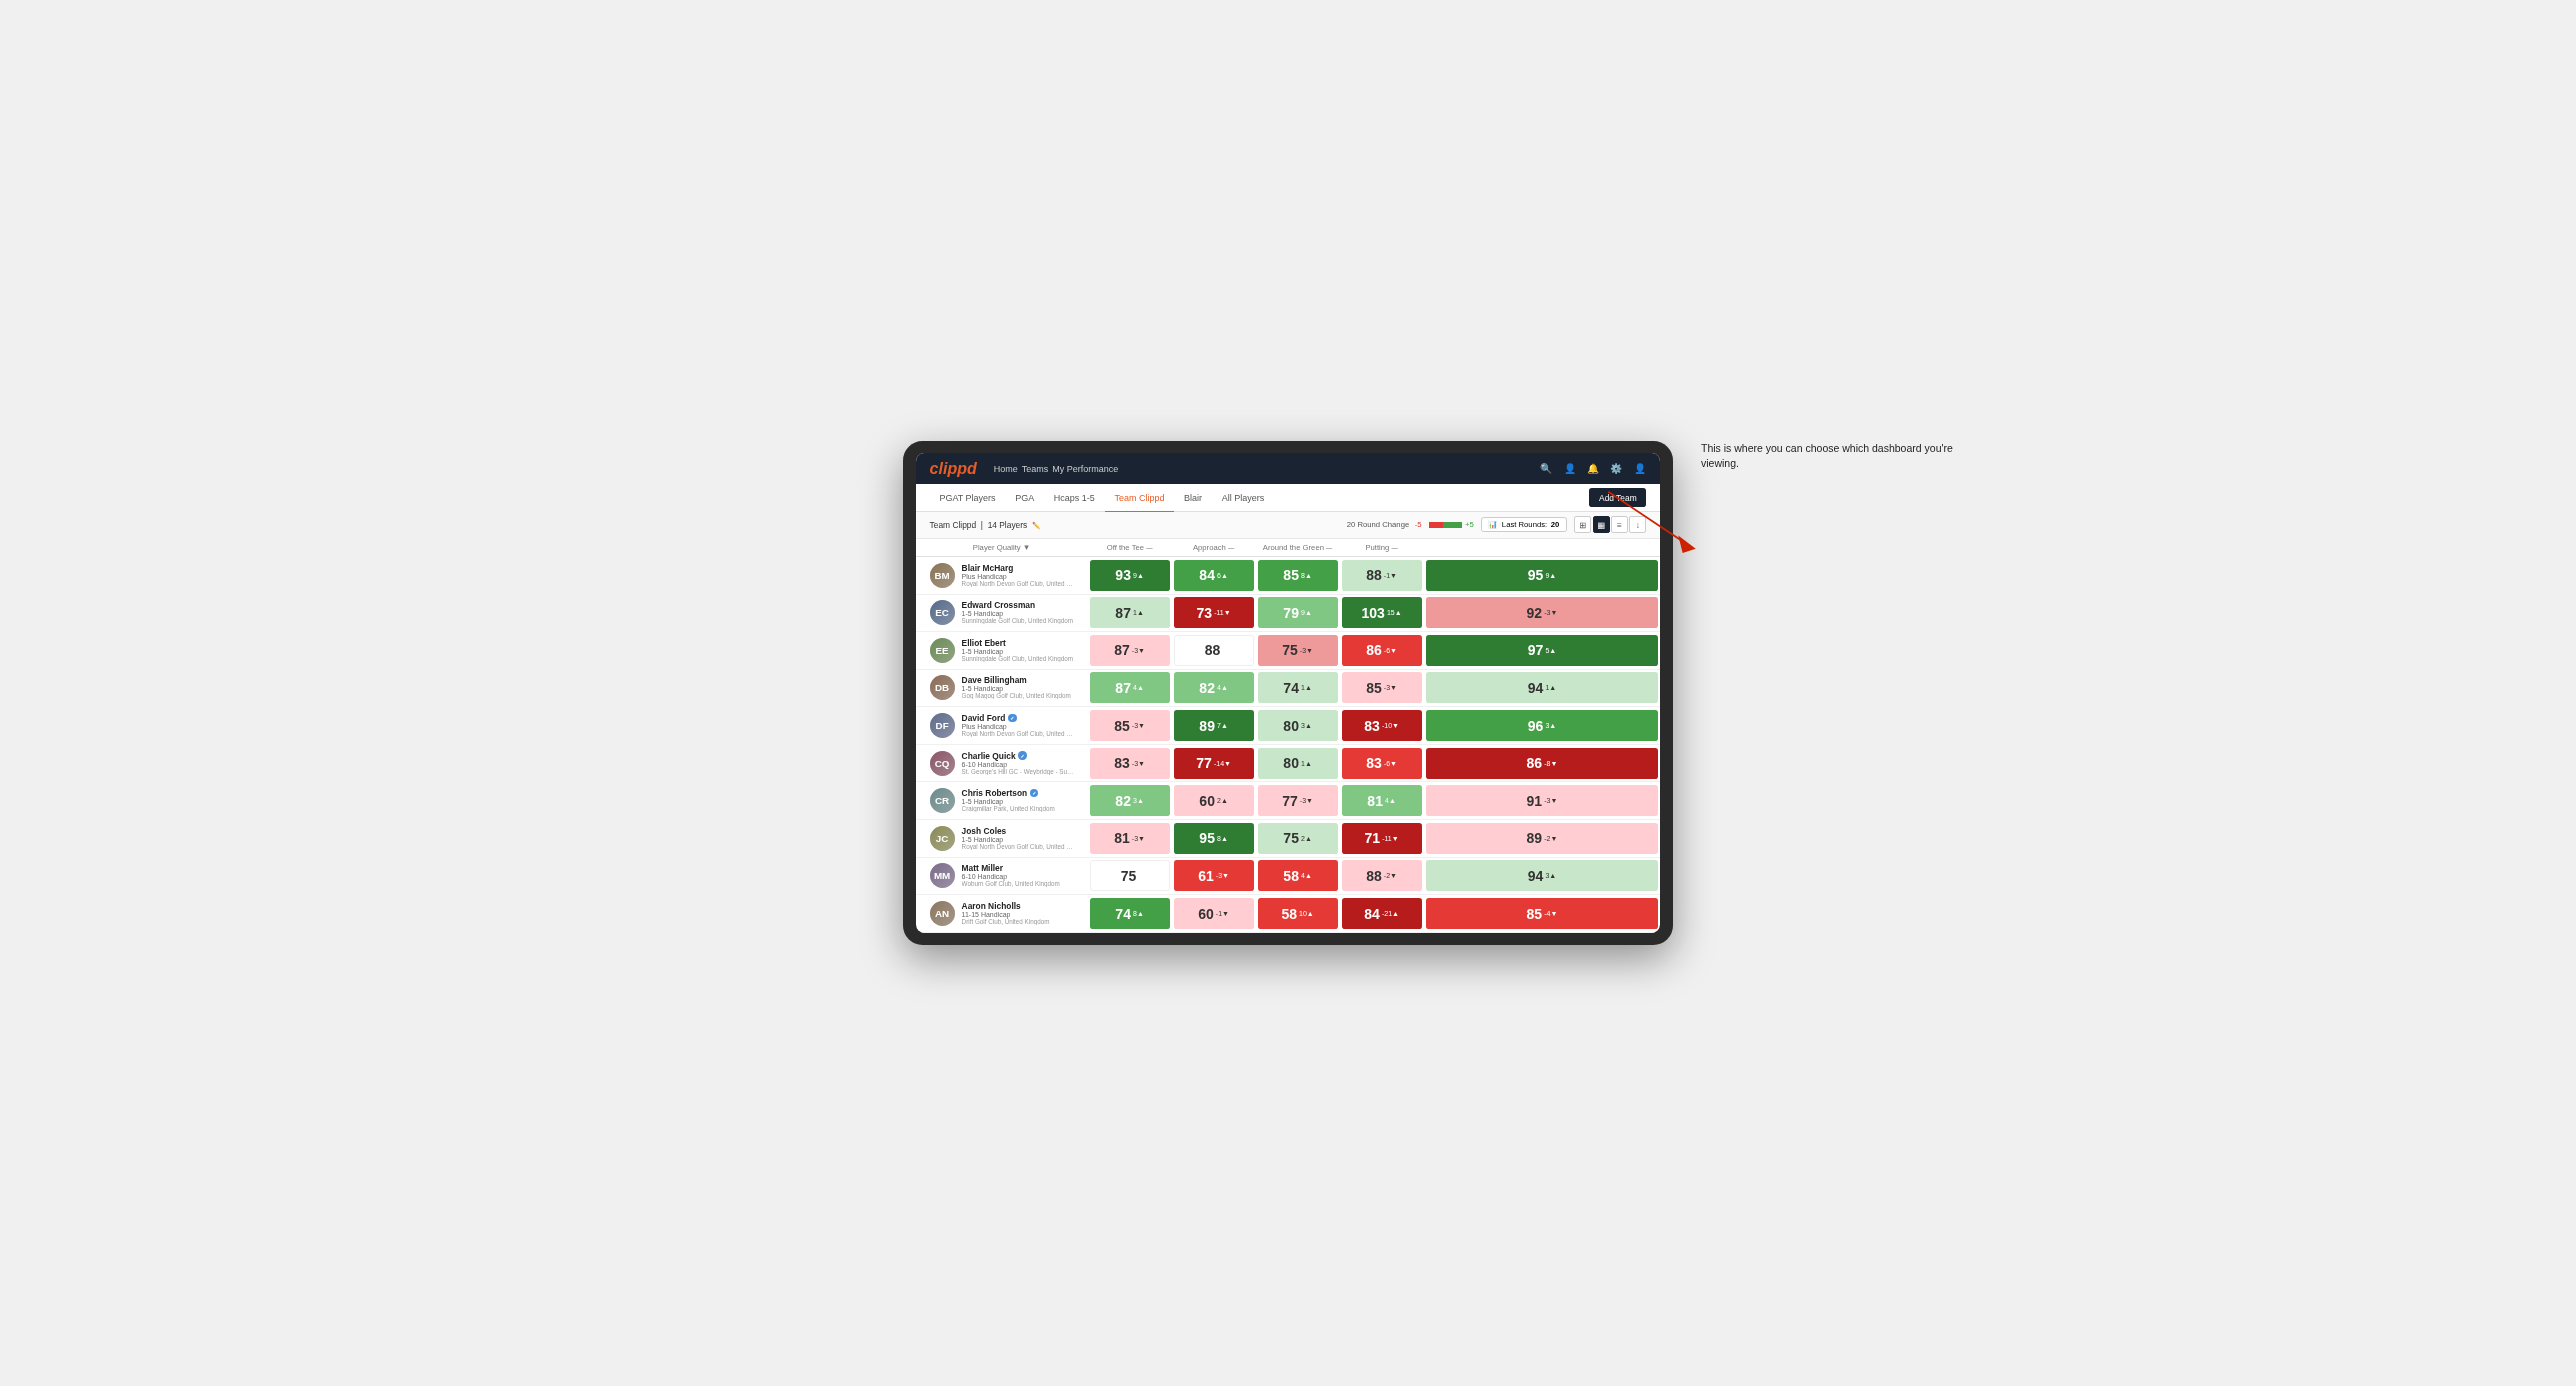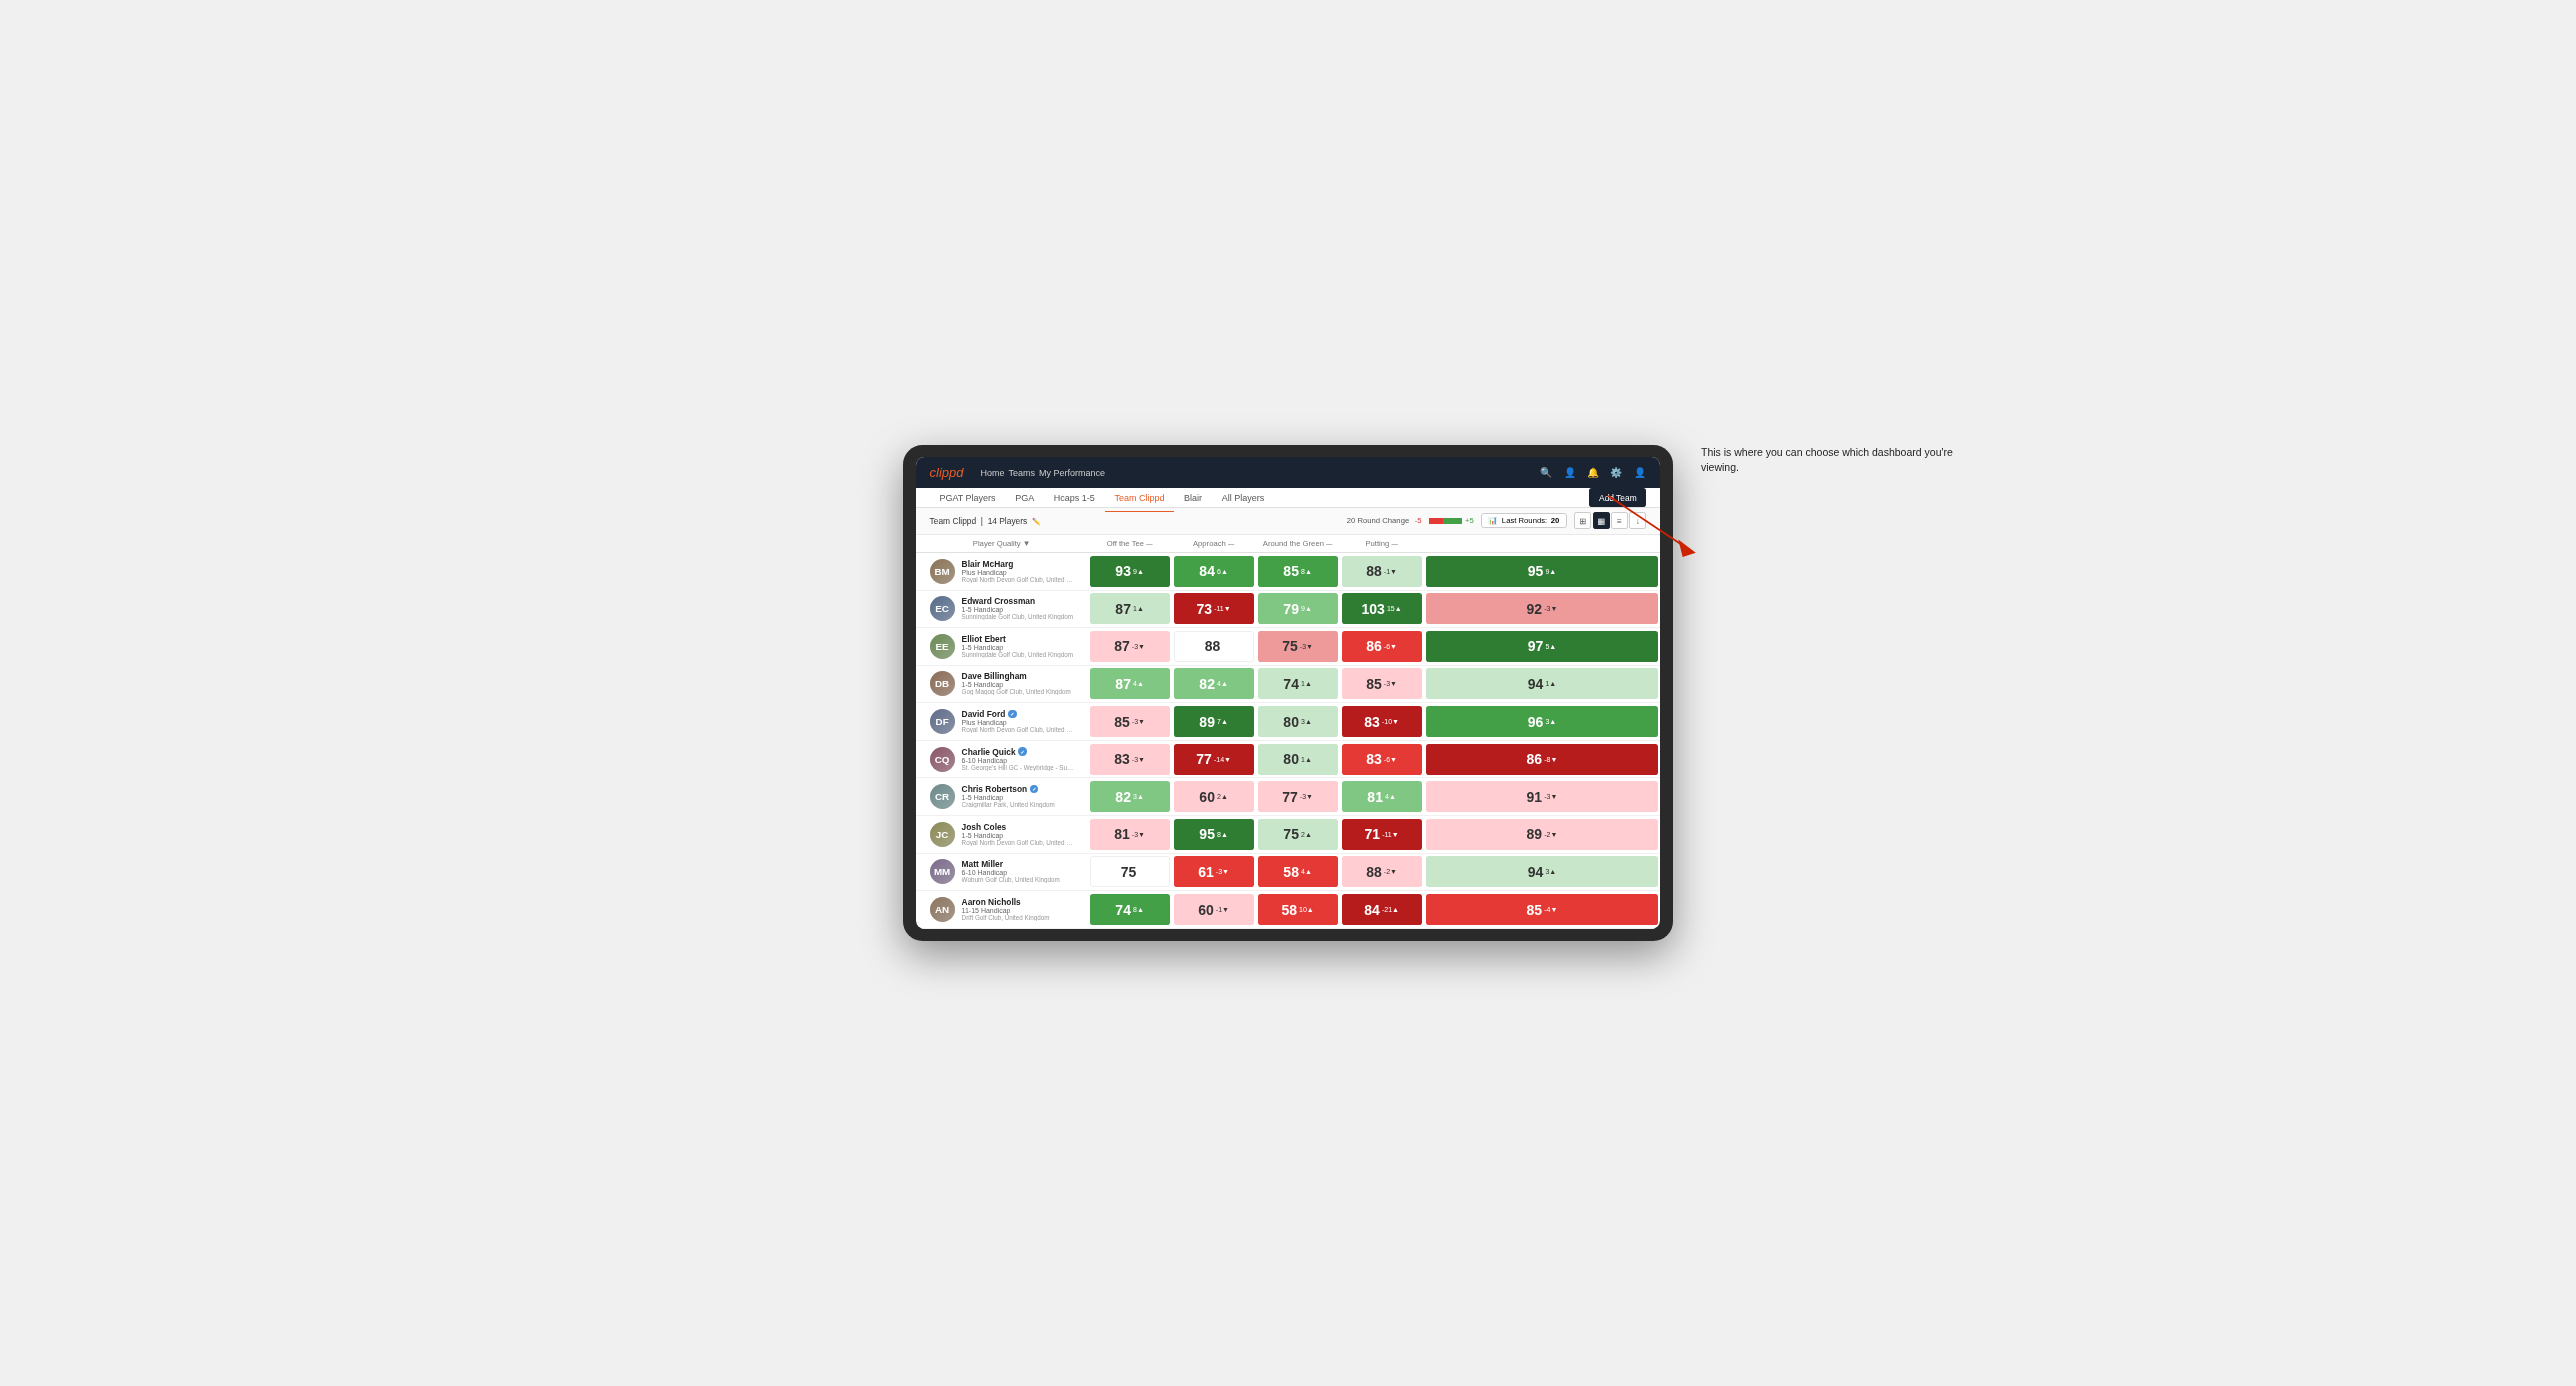--- a/index.html
+++ b/index.html
@@ -70,22 +70,22 @@
     .top-nav {
       background: #1a2332;
       display: flex;
       align-items: center;
       padding: 0 14px;
       height: 31px;
     }
 
     .nav-logo {
       color: #e85d26;
-      font-weight: 400;
-      font-size: 13px;
+      font-weight: 700;
+      font-size: 16px;
       margin-right: 17px;
       font-style: italic;
     }
 
     .nav-links {
       display: flex;
       gap: 4px;
       flex: 1;
     }
 
@@ -108,21 +108,21 @@
       cursor: pointer;
     }
 
     
     .sub-nav {
       background: #fff;
       border-bottom: 0.7px solid #e0e0e0;
       display: flex;
       align-items: center;
       padding: 0 14px;
-      height: 20px;
+      height: 28px;
       gap: 17px;
     }
 
     .sub-nav-links {
       display: flex;
       gap: 0;
       flex: 1;
     }
 
     .sub-nav-link {

